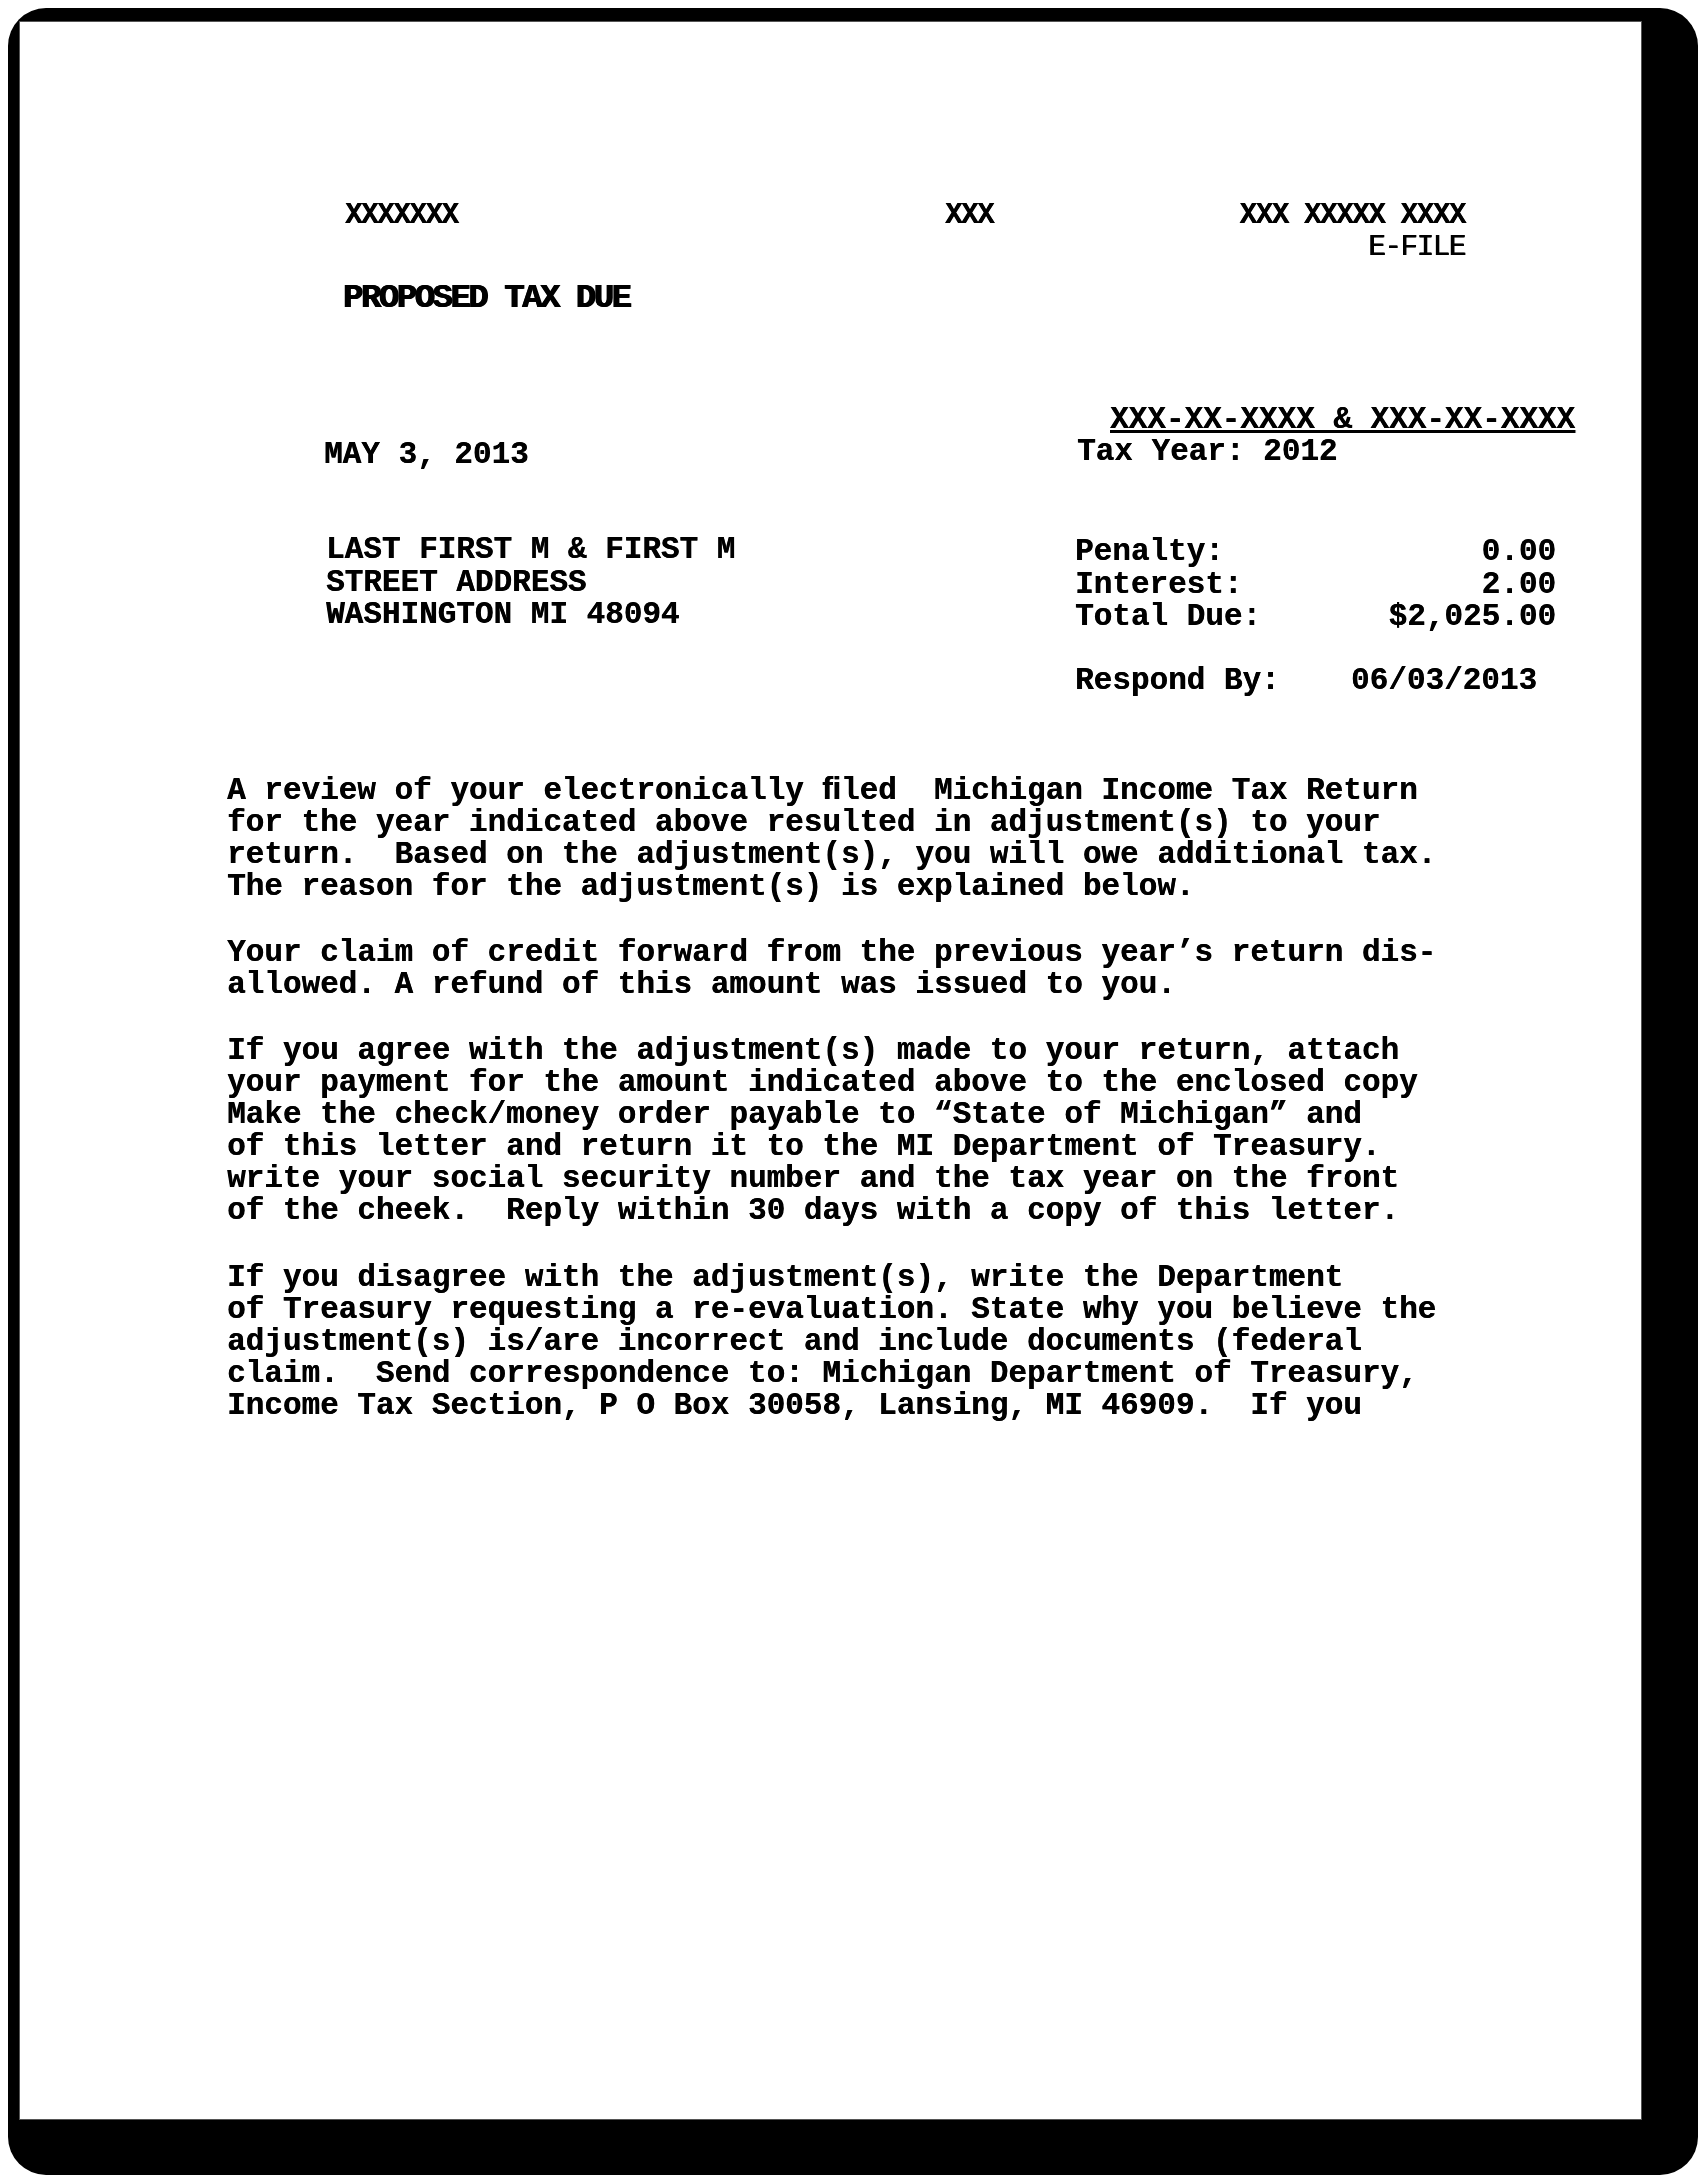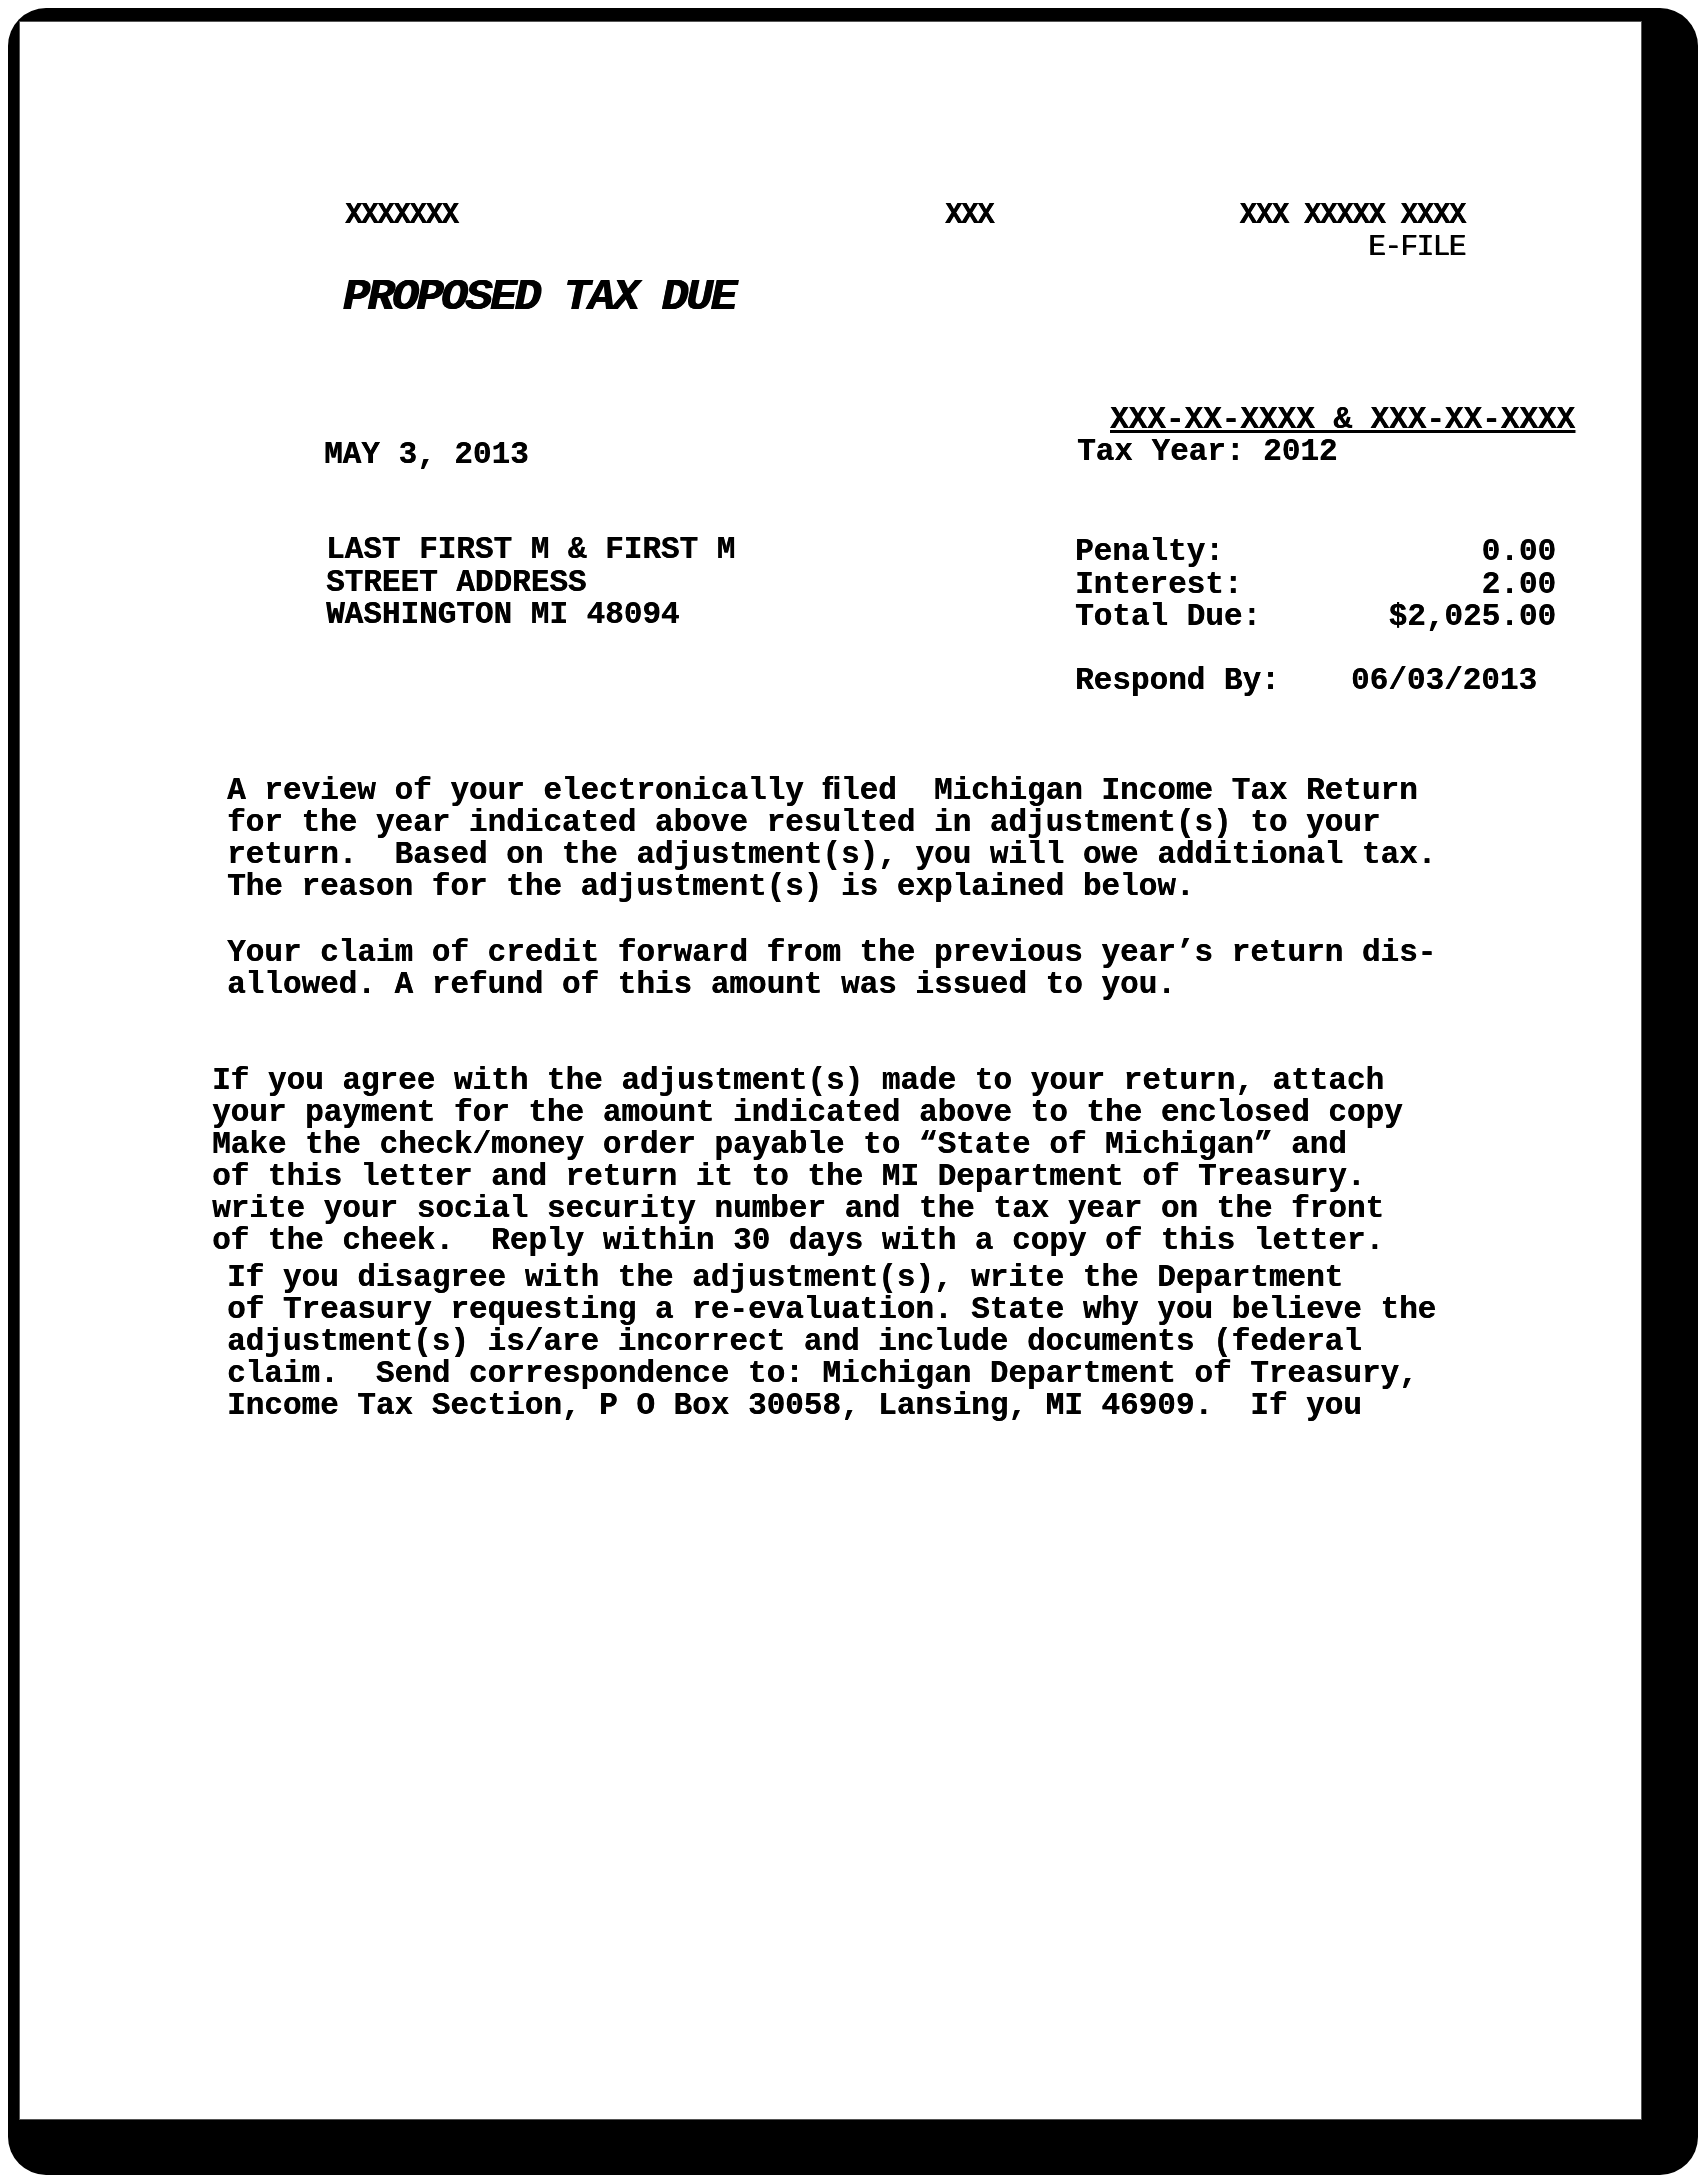--- a/index.html
+++ b/index.html
@@ -42,25 +42,24 @@
     line-height: 32px;
     letter-spacing: 0px;
     text-shadow: 0.4px 0 0 #000;
   }
   .light {
     font-weight: normal;
     text-shadow: 0.5px 0 0 #000, -0.3px 0 0 #000;
   }
   .right { text-align: right; }
   .heading {
-    font-size: 45px;
+    font-size: 34px;
     font-weight: bold;
     letter-spacing: -2.5px;
     text-shadow: 0.8px 0 0 #000, -0.4px 0 0 #000;
-    font-style: italic;
   }
   .hdr {
     font-size: 29px;
     letter-spacing: -1.3px;
     text-align: right;
   }
   .amount-row {
     position: absolute;
     left: 1076px;
     width: 481px;
@@ -137,21 +136,21 @@
     <span class="body-line">for the year indicated above resulted in adjustment(s) to your</span>
     <span class="body-line">return.  Based on the adjustment(s), you will owe additional tax.</span>
     <span class="body-line">The reason for the adjustment(s) is explained below.</span>
   </div>
 
   <div class="body-text" style="top:915px; left:207px;">
     <span class="body-line">Your claim of credit forward from the previous year’s return dis-</span>
     <span class="body-line">allowed. A refund of this amount was issued to you.</span>
   </div>
 
-  <div class="body-text" style="top:1013px; left:192px;margin-top:30px;">
+  <div class="body-text" style="top:1013px; left:207px;">
     <span class="body-line">If you agree with the adjustment(s) made to your return, attach</span>
     <span class="body-line">your payment for the amount indicated above to the enclosed copy</span>
     <span class="body-line">Make the check/money order payable to “State of Michigan” and</span>
     <span class="body-line">of this letter and return it to the MI Department of Treasury.</span>
     <span class="body-line">write your social security number and the tax year on the front</span>
     <span class="body-line">of the cheek.  Reply within 30 days with a copy of this letter.</span>
   </div>
 
   <div class="body-text" style="top:1240px; left:207px;">
     <span class="body-line">If you disagree with the adjustment(s), write the Department</span>

